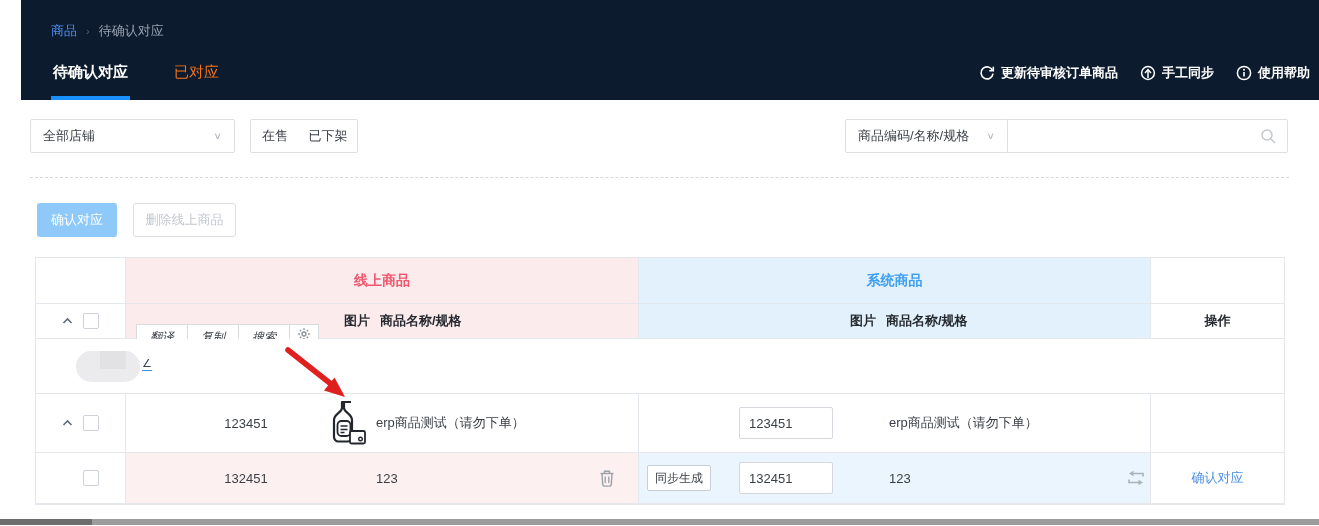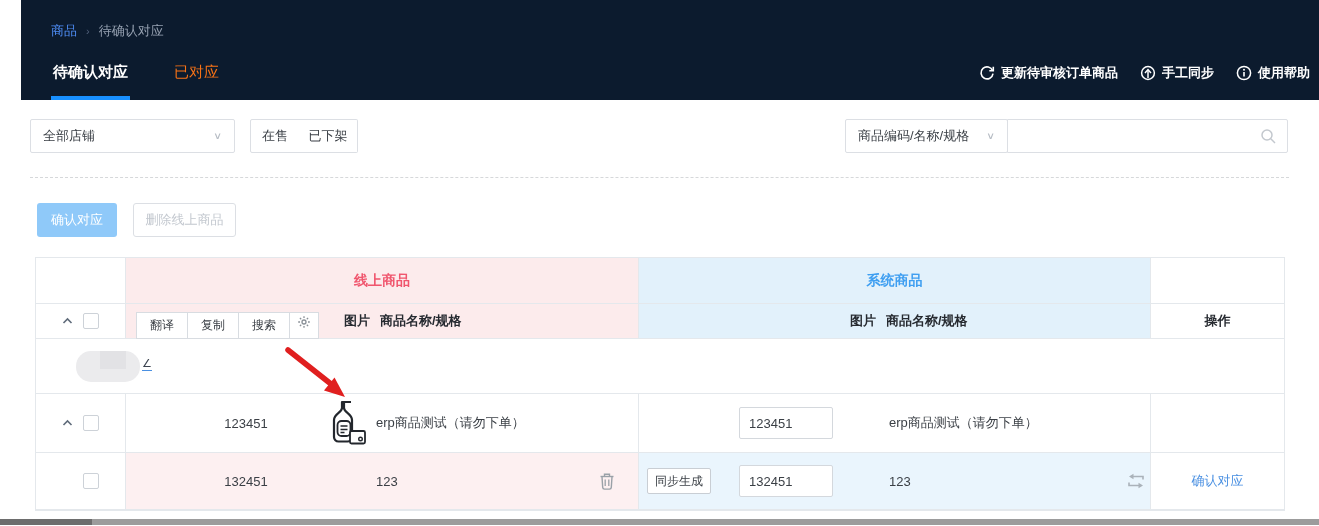--- a/index.html
+++ b/index.html
@@ -51,21 +51,21 @@
   .c1 { width:90px; } .c2 { width:513px; } .c3 { width:512px; } .c4 { width:133px; flex:1; }
   .pinkbg { background:#fcebec; } .bluebg { background:#e2f1fb; }
   .pinkrow { background:#fdf0f1; } .bluerow { background:#eaf5fd; }
   .grouptitle { display:flex; align-items:center; justify-content:center; height:100%; font-size:14px; font-weight:bold; }
   .grouptitle.online { color:#f0566e; }
   .grouptitle.system { color:#3f9ff1; }
   .selcol { display:flex; align-items:center; justify-content:center; gap:10px; height:100%; }
   .checkbox { width:16px; height:16px; background:#fff; border:1px solid #cdd2d8; border-radius:2px; cursor:pointer; }
   .caret { cursor:pointer; display:flex; }
   .caret.hidden { visibility:hidden; }
-  .toolbar { position:absolute; left:10px; top:8px; display:flex; }
+  .toolbar { position:absolute; left:10px; top:20px; display:flex;font-style:italic; }
   .tbtn { height:27px; line-height:25px; padding:0 13px; font-size:12px; color:#3a3f45; background:#fff;
           border:1px solid #d8dce1; margin-left:-1px; cursor:pointer; }
   .tbtn:first-child { margin-left:0; }
   .tbtn-gear { padding:0 7px; display:flex; align-items:center; }
   .hcols { position:absolute; top:50%; transform:translateY(-50%); display:flex; gap:10px; font-weight:bold; color:#262a30; }
   .hcode { position:absolute; top:50%; transform:translateY(-50%); left:75px; width:100px; text-align:left; font-weight:bold; color:#262a30;margin-top:36px; }
   .opshead { display:flex; align-items:center; justify-content:center; height:100%; font-weight:bold; color:#262a30; }
   .vc { position:absolute; top:50%; transform:translateY(-50%); }
   .codecell { left:75px; width:90px; text-align:center; color:#3a3f45; }
   .namecell { left:250px; color:#3a3f45; white-space:nowrap; }
@@ -254,21 +254,21 @@
         </span>
         <div class="vc namecell">erp商品测试（请勿下单）</div>
       </div>
       <div class="c c3">
         <input class="rowinput" value="123451" style="">
         <div class="vc namecell">erp商品测试（请勿下单）</div>
       </div>
       <div class="c c4"></div>
     </div>
 
-    <div class="trow" style="height:57px">
+    <div class="trow" style="height:51px">
       <div class="c c1">
         <div class="selcol">
           <span class="caret hidden">
               <svg width="11" height="8" viewBox="0 0 11 8">
                 <path d="M1.5 6 L5.5 2 L9.5 6" fill="none" stroke="#5f6b7a" stroke-width="1.6"></path>
               </svg>
             </span>
           <div class="checkbox"></div>
         </div>
       </div>

